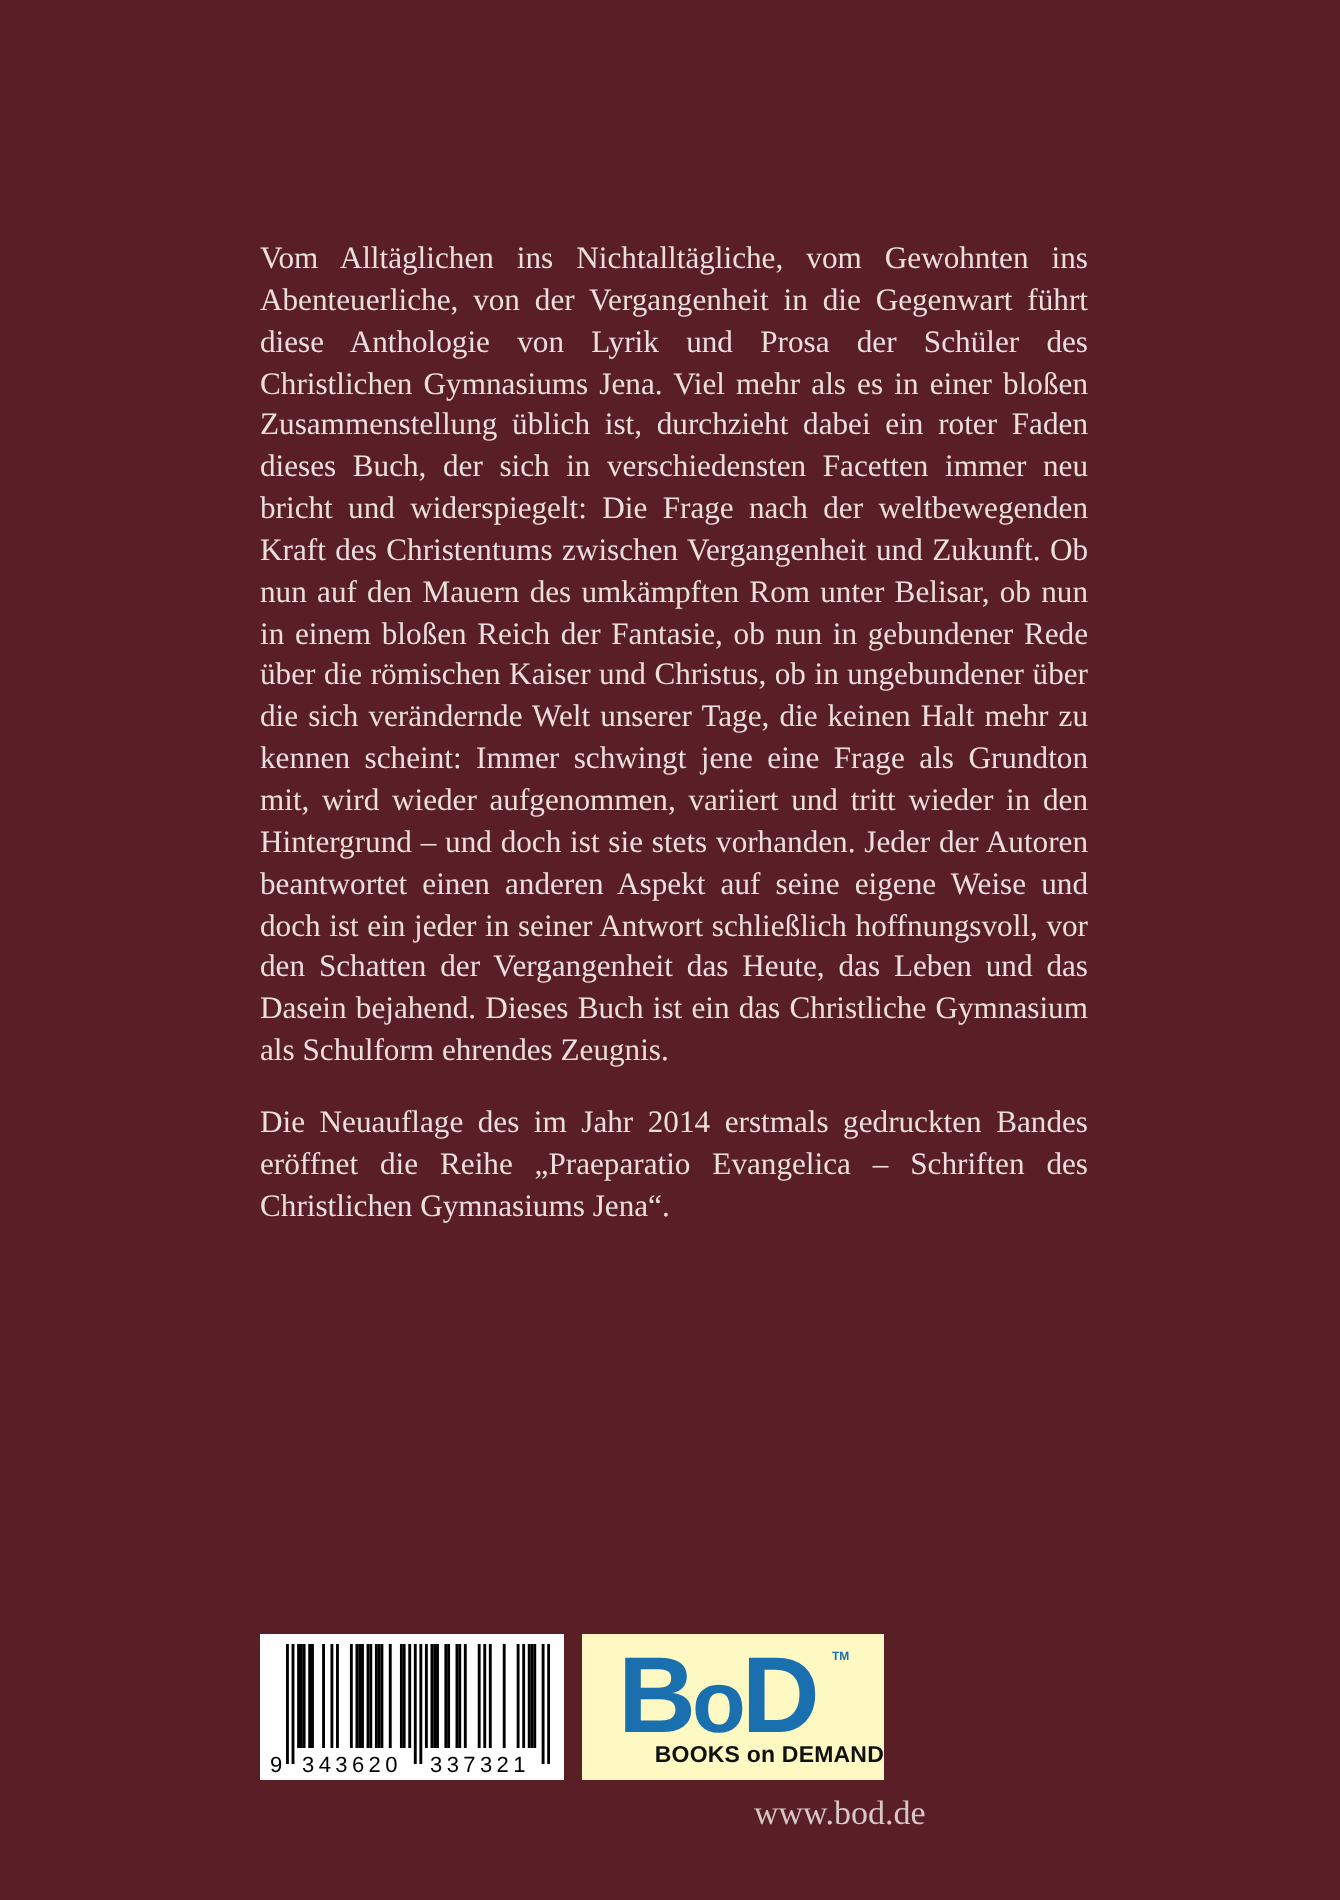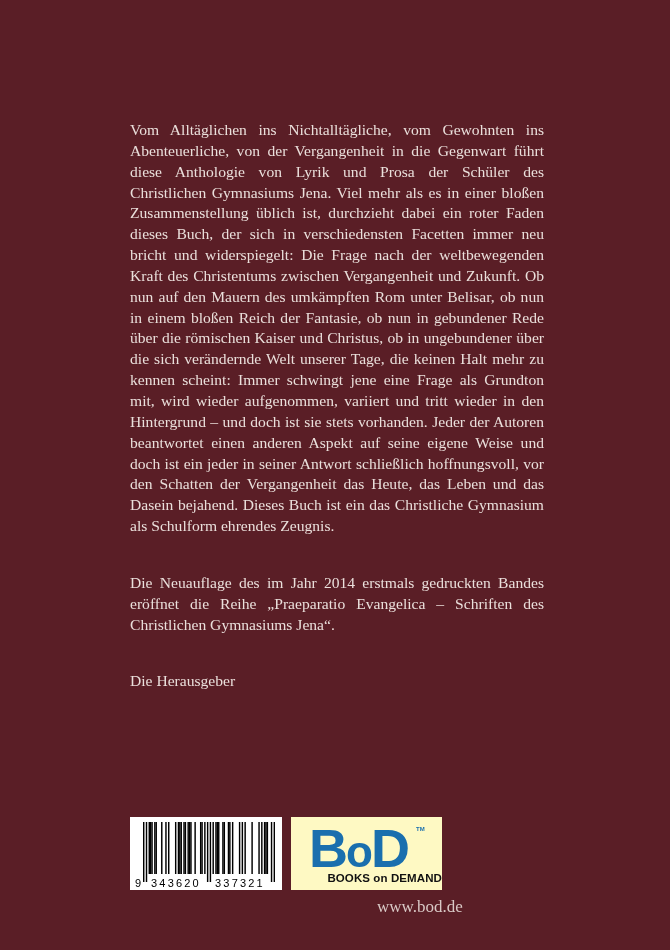--- a/index.html
+++ b/index.html
@@ -15,21 +15,21 @@
     left: 130px; top: 120px;
     width: 414px;
     color: #eadfdb;
     font-family: "Liberation Serif", serif;
     font-size: 15.6px;
     line-height: 20.85px;
     text-align: justify;
     hyphens: manual;
   }
   .blurb p { margin: 0; }
-  .blurb p.gap { margin-top: 36px; }
+  .blurb p.gap { margin-top: 15px; }
   .barcode-box {
     position: absolute;
     left: 130px; top: 817px;
     width: 152px; height: 73px;
     background: #ffffff;
   }
   .bars {
     position: absolute;
     left: 13px; top: 5px;
     width: 132px; height: 62px;
@@ -89,21 +89,20 @@
     font-family: "Liberation Serif", serif;
     font-size: 17px;
   }
 </style>
 </head>
 <body>
 
 <div class="blurb">
   <p>Vom Alltäglichen ins Nichtalltägliche, vom Gewohnten ins Abenteuerliche, von der Vergangenheit in die Gegenwart führt diese Anthologie von Lyrik und Prosa der Schüler des Christlichen Gymnasiums Jena. Viel mehr als es in einer bloßen Zusammenstellung üblich ist, durchzieht dabei ein roter Faden dieses Buch, der sich in verschiedensten Facetten immer neu bricht und widerspiegelt: Die Frage nach der weltbewegenden Kraft des Christentums zwischen Ver­gangenheit und Zukunft. Ob nun auf den Mauern des umkämpften Rom unter Belisar, ob nun in einem bloßen Reich der Fantasie, ob nun in gebundener Rede über die römischen Kaiser und Christus, ob in ungebundener über die sich verändernde Welt unserer Tage, die keinen Halt mehr zu kennen scheint: Immer schwingt jene eine Frage als Grundton mit, wird wieder aufgenommen, variiert und tritt wieder in den Hintergrund – und doch ist sie stets vorhanden. Jeder der Autoren beantwortet einen anderen Aspekt auf seine eigene Weise und doch ist ein jeder in seiner Antwort schließlich hoffnungsvoll, vor den Schatten der Vergangenheit das Heute, das Leben und das Dasein bejahend. Dieses Buch ist ein das Christliche Gymnasium als Schulform ehrendes Zeugnis.</p>
   <p class="gap">Die Neuauflage des im Jahr 2014 erstmals gedruckten Bandes eröffnet die Reihe „Praeparatio Evangelica – Schriften des Christlichen Gymnasiums Jena“.</p>
-  <p class="gap">Die Herausgeber</p>
 </div>
 
 <div class="barcode-box">
   <div class="bars" id="bars">
       <svg width="132" height="62" viewBox="0 0 132 62" xmlns="http://www.w3.org/2000/svg">
         <rect x="0.00" y="0" width="1.44" height="60" fill="#000"></rect>
         <rect x="2.78" y="0" width="1.44" height="60" fill="#000"></rect>
         <rect x="5.56" y="0" width="1.44" height="52" fill="#000"></rect>
         <rect x="6.95" y="0" width="1.44" height="52" fill="#000"></rect>
         <rect x="8.34" y="0" width="1.44" height="52" fill="#000"></rect>

